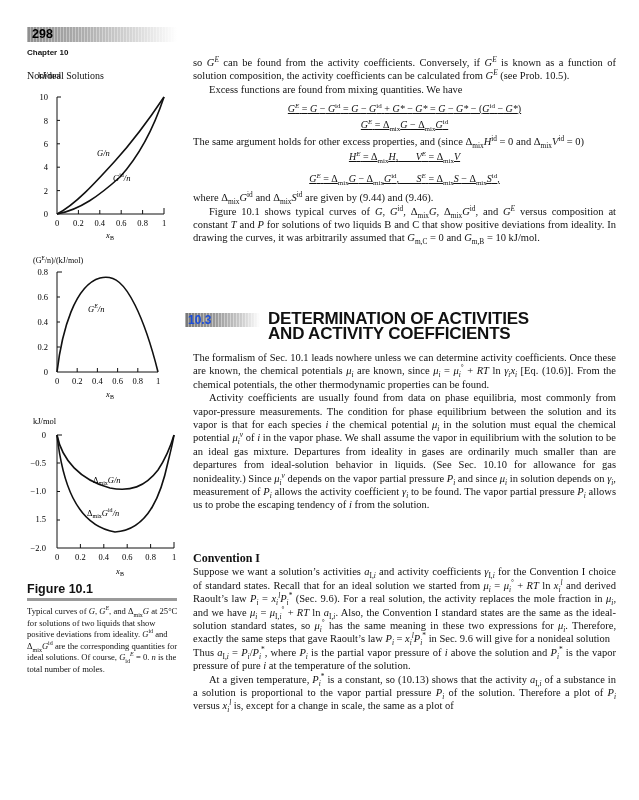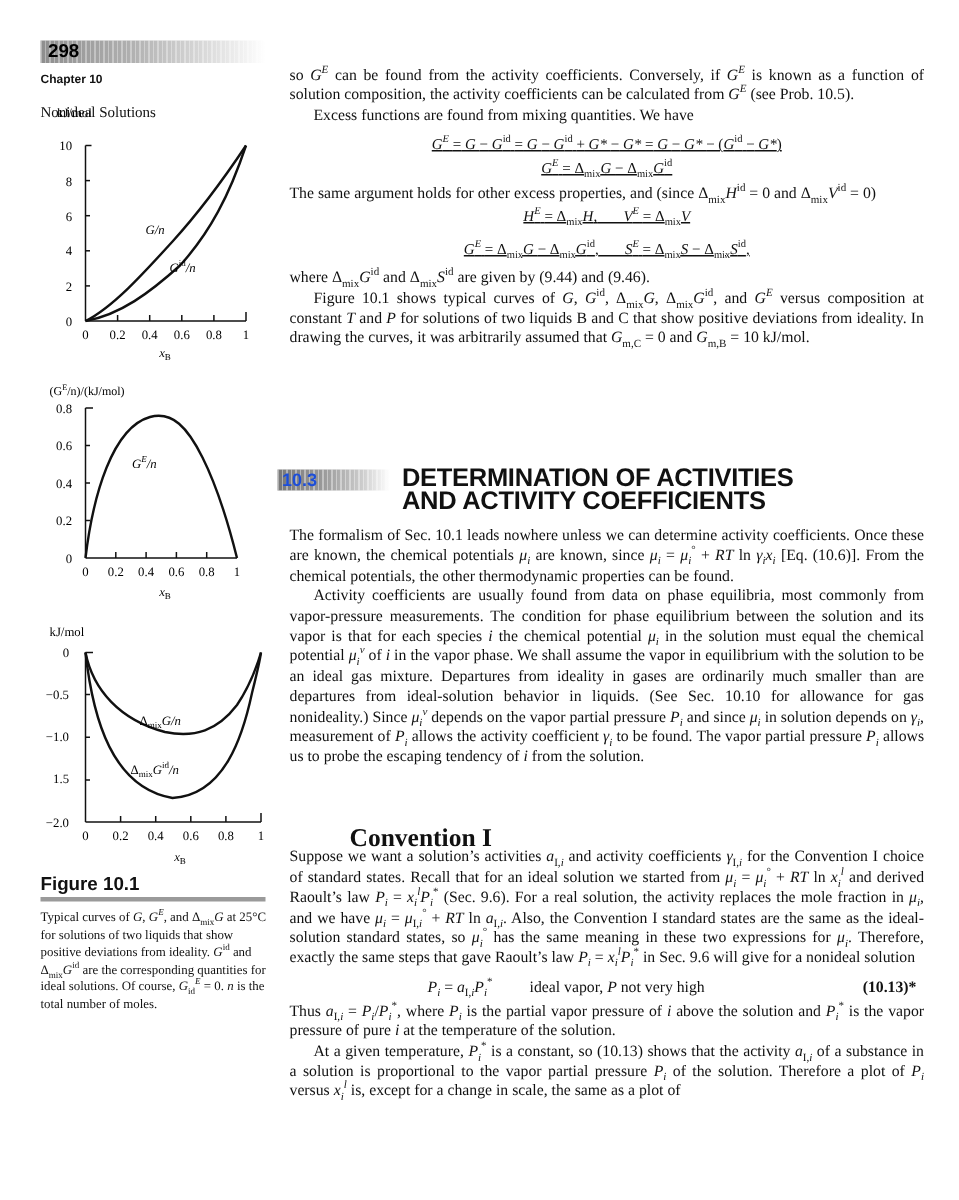--- a/index.html
+++ b/index.html
@@ -22,21 +22,21 @@
   .indent { text-indent:16px; }
   .eq { text-align:center; font-style:italic; font-size:10px;text-decoration:underline; }
   .eq .r { font-style:normal; }
   sub, sup { font-size:70%; line-height:0; }
   i { font-style:italic; }
   .secbadge { left:185px; top:313px; width:75px; height:14px;
      background-image: repeating-linear-gradient(90deg, rgba(255,255,255,0.4) 0 1px, transparent 1px 3px),
        linear-gradient(90deg,#777 0%,#999 40%,#ccc 75%,#fff 100%); }
   .secnum { left:188px; top:313px; font-family:"Liberation Sans",sans-serif; font-weight:bold; font-size:12px; line-height:14px; color:#1d4ed8; }
   .sectitle { left:268px; top:311px; font-family:"Liberation Sans",sans-serif; font-weight:bold; font-size:17px; line-height:15px; letter-spacing:-0.2px; }
-  .subhead { font-weight:bold; font-size:17px;margin-left:40px; }
+  .subhead { font-weight:bold; font-size:12px; }
 </style>
 </head>
 <body>
 
 <div class="abs pagebar"></div>
 <div class="abs pagenum">298</div>
 <div class="abs chap">Chapter 10</div>
 <div class="abs chapsub">Nonideal Solutions</div>
 
 <svg class="abs" style="left:20px;top:60px" width="170" height="190" viewBox="20 60 170 190">
@@ -146,21 +146,21 @@
   <path d="M57,435 C62,460 80,480 110,488 C130,492 145,487 158,470 C166,458 171,445 174,435" fill="none" stroke="#111" stroke-width="1.6"></path>
   <path d="M57,435 C62,480 75,525 115,532 C150,530 162,490 168,462 C171,450 173,442 174,435" fill="none" stroke="#111" stroke-width="1.6"></path>
   <text x="93" y="483" font-size="8.5">Δ<tspan font-size="6" dy="2">mix</tspan><tspan dy="-2" font-style="italic">G/n</tspan></text>
   <text x="87" y="516" font-size="8.5">Δ<tspan font-size="6" dy="2">mix</tspan><tspan dy="-2" font-style="italic">G</tspan><tspan font-size="6" dy="-4">id</tspan><tspan dy="4" font-style="italic">/n</tspan></text>
 </svg>
 
 <div class="abs figtitle">Figure 10.1</div>
 <div class="abs figrule"></div>
 <div class="abs caption">Typical curves of <i>G</i>, <i>G</i><sup><i>E</i></sup>, and Δ<sub>mix</sub><i>G</i> at 25°C for solutions of two liquids that show positive deviations from ideality. <i>G</i><sup>id</sup> and Δ<sub>mix</sub><i>G</i><sup>id</sup> are the corresponding quantities for ideal solutions. Of course, <i>G</i><sub>id</sub><sup><i>E</i></sup> = 0. <i>n</i> is the total number of moles.</div>
 
-<div class="abs col" style="top:44px">
+<div class="abs col" style="top:56px">
   <p>so <i>G</i><sup><i>E</i></sup> can be found from the activity coefficients. Conversely, if <i>G</i><sup><i>E</i></sup> is known as a function of solution composition, the activity coefficients can be calculated from <i>G</i><sup><i>E</i></sup> (see Prob. 10.5).</p>
   <p class="indent">Excess functions are found from mixing quantities. We have</p>
   <div class="eq" style="margin-top:6px">G<sup>E</sup> <span class="r">=</span> G <span class="r">−</span> G<sup class="r">id</sup> <span class="r">=</span> G <span class="r">−</span> G<sup class="r">id</sup> <span class="r">+</span> G* <span class="r">−</span> G* <span class="r">=</span> G <span class="r">−</span> G* <span class="r">− (</span>G<sup class="r">id</sup> <span class="r">−</span> G*<span class="r">)</span></div>
   <div class="eq" style="margin-top:2px">G<sup>E</sup> <span class="r">= Δ<sub>mix</sub></span>G <span class="r">− Δ<sub>mix</sub></span>G<sup class="r">id</sup></div>
   <p style="margin-top:4px">The same argument holds for other excess properties, and (since Δ<sub>mix</sub><i>H</i><sup>id</sup> = 0 and Δ<sub>mix</sub><i>V</i><sup>id</sup> = 0)</p>
   <div class="eq" style="margin-top:2px">H<sup>E</sup> <span class="r">= Δ<sub>mix</sub></span>H<span class="r">,</span> &nbsp;&nbsp;&nbsp;&nbsp;&nbsp; V<sup>E</sup> <span class="r">= Δ<sub>mix</sub></span>V</div>
   <div class="eq" style="margin-top:8px">G<sup>E</sup> <span class="r">= Δ<sub>mix</sub></span>G <span class="r">− Δ<sub>mix</sub></span>G<sup class="r">id</sup><span class="r">,</span> &nbsp;&nbsp;&nbsp;&nbsp;&nbsp; S<sup>E</sup> <span class="r">= Δ<sub>mix</sub></span>S <span class="r">− Δ<sub>mix</sub></span>S<sup class="r">id</sup><span class="r">,</span></div>
   <p style="margin-top:6px">where Δ<sub>mix</sub><i>G</i><sup>id</sup> and Δ<sub>mix</sub><i>S</i><sup>id</sup> are given by (9.44) and (9.46).</p>
   <p class="indent">Figure 10.1 shows typical curves of <i>G</i>, <i>G</i><sup>id</sup>, Δ<sub>mix</sub><i>G</i>, Δ<sub>mix</sub><i>G</i><sup>id</sup>, and <i>G</i><sup><i>E</i></sup> versus composition at constant <i>T</i> and <i>P</i> for solutions of two liquids B and C that show positive deviations from ideality. In drawing the curves, it was arbitrarily assumed that <i>G</i><sub>m,C</sub> = 0 and <i>G</i><sub>m,B</sub> = 10 kJ/mol.</p>
 </div>
@@ -173,20 +173,15 @@
 </div>
 
 <div class="abs col" style="top:351px">
   <p>The formalism of Sec. 10.1 leads nowhere unless we can determine activity coefficients. Once these are known, the chemical potentials <i>μ<sub>i</sub></i> are known, since <i>μ<sub>i</sub></i> = <i>μ</i><sub><i>i</i></sub><sup>°</sup> + <i>RT</i> ln <i>γ<sub>i</sub>x<sub>i</sub></i> [Eq. (10.6)]. From the chemical potentials, the other thermodynamic properties can be found.</p>
   <p class="indent">Activity coefficients are usually found from data on phase equilibria, most commonly from vapor-pressure measurements. The condition for phase equilibrium between the solution and its vapor is that for each species <i>i</i> the chemical potential <i>μ<sub>i</sub></i> in the solution must equal the chemical potential <i>μ</i><sub><i>i</i></sub><sup><i>v</i></sup> of <i>i</i> in the vapor phase. We shall assume the vapor in equilibrium with the solution to be an ideal gas mixture. Departures from ideality in gases are ordinarily much smaller than are departures from ideal-solution behavior in liquids. (See Sec. 10.10 for allowance for gas nonideality.) Since <i>μ</i><sub><i>i</i></sub><sup><i>v</i></sup> depends on the vapor partial pressure <i>P<sub>i</sub></i> and since <i>μ<sub>i</sub></i> in solution depends on <i>γ<sub>i</sub></i>, measurement of <i>P<sub>i</sub></i> allows the activity coefficient <i>γ<sub>i</sub></i> to be found. The vapor partial pressure <i>P<sub>i</sub></i> allows us to probe the escaping tendency of <i>i</i> from the solution.</p>
 </div>
 
 <div class="abs col" style="top:552px">
   <div class="subhead">Convention I</div>
   <p>Suppose we want a solution’s activities <i>a</i><sub>I,<i>i</i></sub> and activity coefficients <i>γ</i><sub>I,<i>i</i></sub> for the Convention I choice of standard states. Recall that for an ideal solution we started from <i>μ<sub>i</sub></i> = <i>μ</i><sub><i>i</i></sub><sup>°</sup> + <i>RT</i> ln <i>x</i><sub><i>i</i></sub><sup><i>l</i></sup> and derived Raoult’s law <i>P<sub>i</sub></i> = <i>x</i><sub><i>i</i></sub><sup><i>l</i></sup><i>P</i><sub><i>i</i></sub><sup>*</sup> (Sec. 9.6). For a real solution, the activity replaces the mole fraction in <i>μ<sub>i</sub></i>, and we have <i>μ<sub>i</sub></i> = <i>μ</i><sub>I,<i>i</i></sub><sup>°</sup> + <i>RT</i> ln <i>a</i><sub>I,<i>i</i></sub>. Also, the Convention I standard states are the same as the ideal-solution standard states, so <i>μ</i><sub><i>i</i></sub><sup>°</sup> has the same meaning in these two expressions for <i>μ<sub>i</sub></i>. Therefore, exactly the same steps that gave Raoult’s law <i>P<sub>i</sub></i> = <i>x</i><sub><i>i</i></sub><sup><i>l</i></sup><i>P</i><sub><i>i</i></sub><sup>*</sup> in Sec. 9.6 will give for a nonideal solution</p>
-  <div style="position:relative;height:18px;margin-top:4px">
-    <span style="position:absolute;left:92px;top:2px"><i>P<sub>i</sub></i> = <i>a</i><sub>I,<i>i</i></sub><i>P</i><sub><i>i</i></sub><sup>*</sup></span>
-    <span style="position:absolute;left:160px;top:2px">ideal vapor, <i>P</i> not very high</span>
-    <span style="position:absolute;right:5px;top:2px;font-weight:bold">(10.13)*</span>
-  </div>
   <p>Thus <i>a</i><sub>I,<i>i</i></sub> = <i>P<sub>i</sub></i>/<i>P</i><sub><i>i</i></sub><sup>*</sup>, where <i>P<sub>i</sub></i> is the partial vapor pressure of <i>i</i> above the solution and <i>P</i><sub><i>i</i></sub><sup>*</sup> is the vapor pressure of pure <i>i</i> at the temperature of the solution.</p>
   <p class="indent">At a given temperature, <i>P</i><sub><i>i</i></sub><sup>*</sup> is a constant, so (10.13) shows that the activity <i>a</i><sub>I,<i>i</i></sub> of a substance in a solution is proportional to the vapor partial pressure <i>P<sub>i</sub></i> of the solution. Therefore a plot of <i>P<sub>i</sub></i> versus <i>x</i><sub><i>i</i></sub><sup><i>l</i></sup> is, except for a change in scale, the same as a plot of</p>
 </div>
 
 </body></html>

